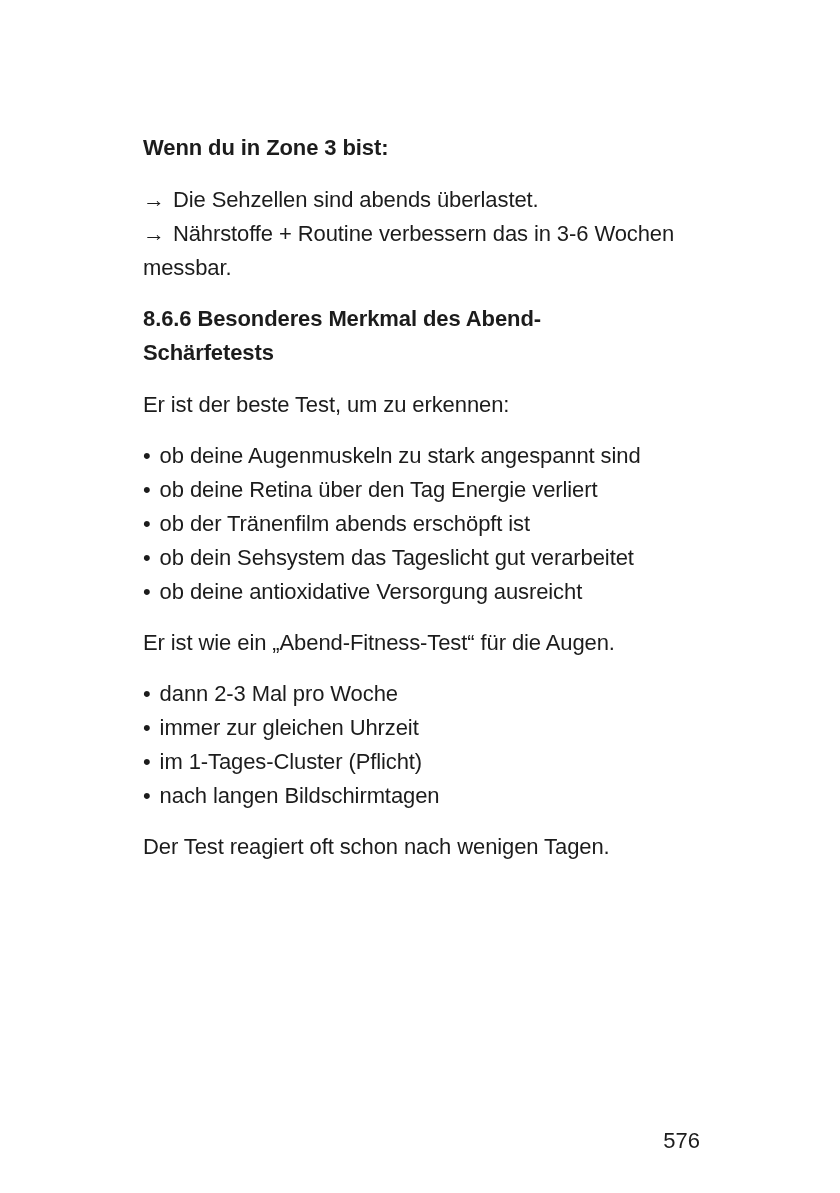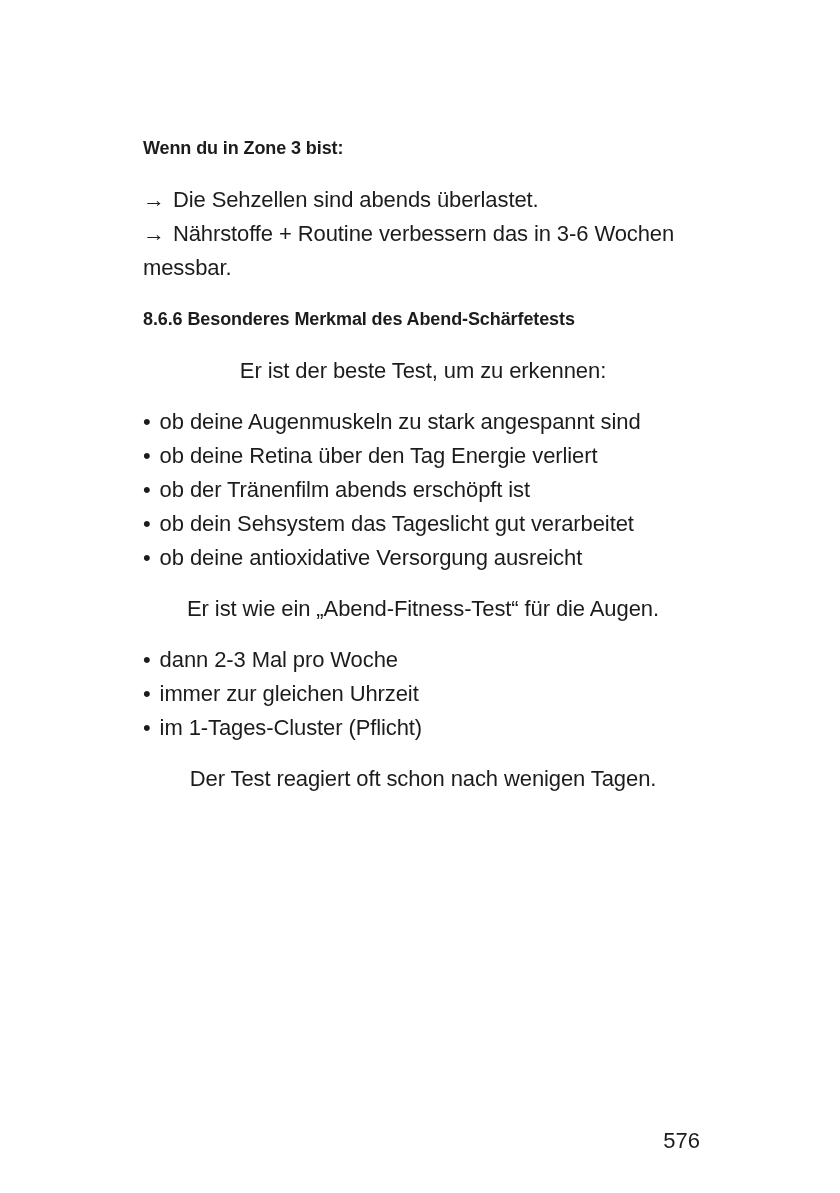--- a/index.html
+++ b/index.html
@@ -19,28 +19,27 @@
     position: absolute;
     top: 131px;
     left: 143px;
     width: 560px;
     font-size: 22px;
     line-height: 34px;
     letter-spacing: -0.1px;
   }
   .heading {
     font-weight: bold;
-    font-size: 18px;
+    font-size: 22px;
     line-height: 34px;
     margin: 0 0 18px 0;
     max-width: 520px;
   }
   .para {
     margin: 0 0 17px 0;
-    text-align: center;
   }
   .point-list {
     margin: 0 0 17px 0;
   }
   .point-item {
     display: block;
   }
   .marker {
     display: inline;
     margin-right: 8px;
@@ -81,19 +80,20 @@
     <div class="point-item"><span class="marker bullet-marker">•</span><span>ob deine antioxidative Versorgung ausreicht</span></div>
   </div>
 
   <p class="para">Er ist wie ein „Abend-Fitness-Test“ für die Augen.</p>
 
 
   <div class="point-list">
     <div class="point-item"><span class="marker bullet-marker">•</span><span>dann 2-3 Mal pro Woche</span></div>
     <div class="point-item"><span class="marker bullet-marker">•</span><span>immer zur gleichen Uhrzeit</span></div>
     <div class="point-item"><span class="marker bullet-marker">•</span><span>im 1-Tages-Cluster (Pflicht)</span></div>
+    <div class="point-item"><span class="marker bullet-marker">•</span><span>nach langen Bildschirmtagen</span></div>
   </div>
 
   <p class="para">Der Test reagiert oft schon nach wenigen Tagen.</p>
 
 </main>
 
 <div class="page-number">576</div>
 
 </body></html>

